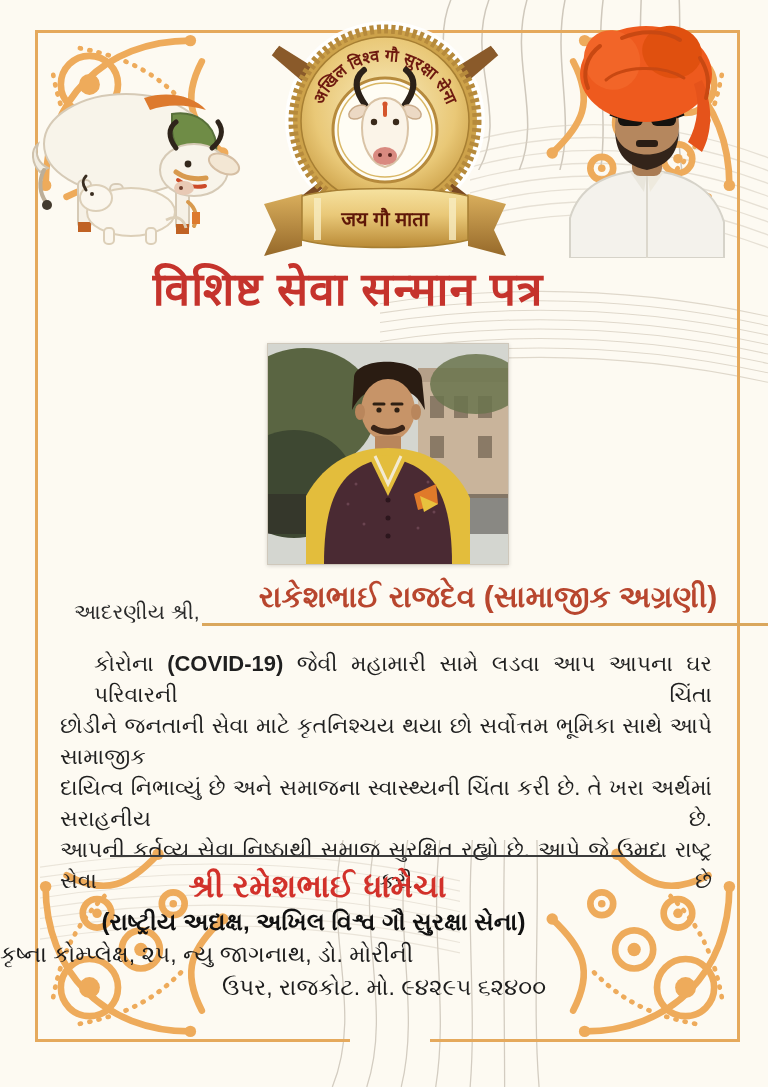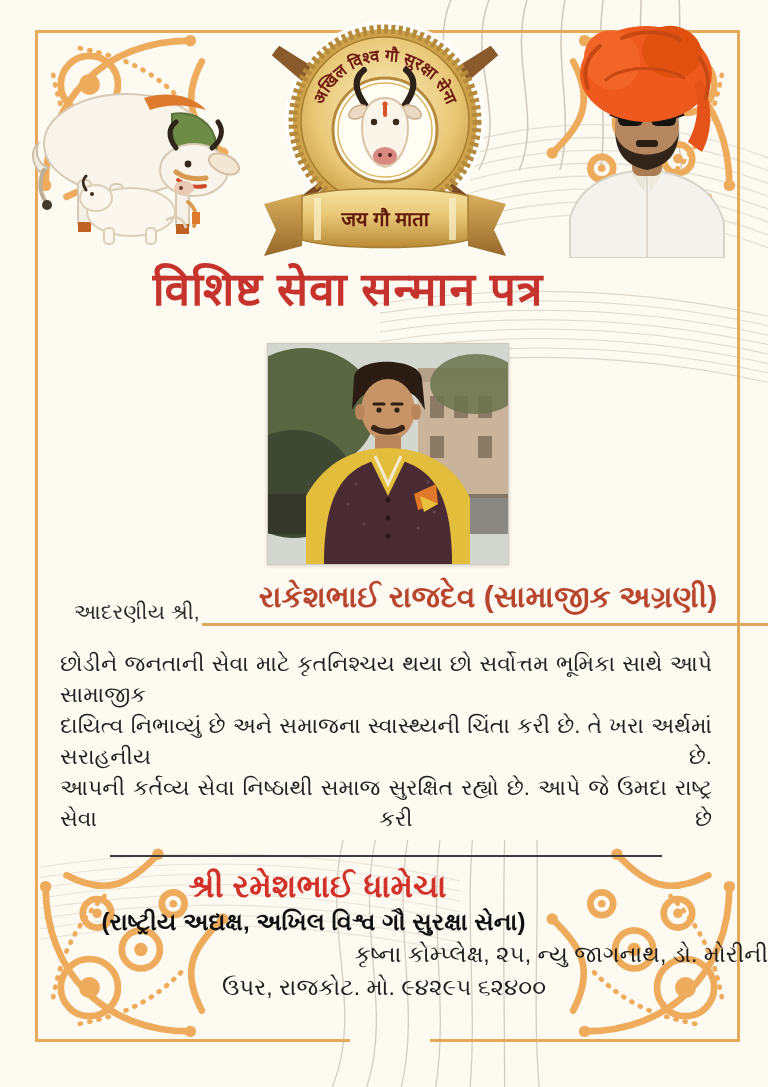--- a/index.html
+++ b/index.html
@@ -58,21 +58,21 @@
   
   .sig-divider{position:absolute; left:110px; top:855px; width:552px; height:2px; background:#3c3c3c; z-index:4;}
   .sig-name{
     position:absolute; left:0; top:868px; width:635px; text-align:center; z-index:4;
     font-size:32px; font-weight:bold; color:#d2312a;
   }
   .sig-role{
     position:absolute; left:0; top:908px; width:627px; text-align:center; z-index:4;
     font-size:24px; font-weight:bold; color:#111;
   }
-  .sig-addr1{position:absolute; left:0; top:941px; width:768px; text-align:right; z-index:4;
+  .sig-addr1{position:absolute; left:0; top:941px; width:768px; text-align:left; z-index:4;
     font-size:23px; font-weight:500; color:#1c1c1c;}
   .sig-addr2{position:absolute; left:0; top:974px; width:768px; text-align:center; z-index:4;
     font-size:23px; font-weight:500; color:#1c1c1c;}
 </style>
 </head>
 <body>
 
 <div class="page">
 
   <svg width="0" height="0" style="position:absolute" aria-hidden="true">
@@ -324,20 +324,21 @@
         </g>
     </svg>
   </div>
 
   <div class="salute-row">
     <div class="salute">આદરણીય શ્રી,</div>
     <div class="recipient">રાકેશભાઈ રાજદેવ (સામાજીક અગ્રણી)</div>
   </div>
 
   <div class="para">
+    <div class="pline fill indent"><span>કોરોના </span><span class="b">(COVID-19)</span><span> જેવી મહામારી સામે લડવા આપ આપના ઘર પરિવારની ચિંતા</span></div>
     <div class="pline fill"><span>છોડીને જનતાની સેવા માટે કૃતનિશ્ચય થયા છો સર્વોત્તમ ભૂમિકા સાથે આપે સામાજીક</span></div>
     <div class="pline fill"><span>દાયિત્વ નિભાવ્યું છે અને સમાજના સ્વાસ્થ્યની ચિંતા કરી છે. તે ખરા અર્થમાં સરાહનીય છે.</span></div>
     <div class="pline fill"><span>આપની કર્તવ્ય સેવા નિષ્ઠાથી સમાજ સુરક્ષિત રહ્યો છે. આપે જે ઉમદા રાષ્ટ્ર સેવા કરી છે</span></div>
   </div>
 
   <div class="sig-divider"></div>
   <div class="sig-name">શ્રી રમેશભાઈ ધામેચા</div>
   <div class="sig-role">(રાષ્ટ્રીય અદ્યક્ષ, અખિલ વિશ્વ ગૌ સુરક્ષા સેના)</div>
   <div class="sig-addr1">કૃષ્ના કોમ્પ્લેક્ષ, ૨૫, ન્યુ જાગનાથ, ડો. મોરીની</div>
   <div class="sig-addr2">ઉપર, રાજકોટ. મો. ૯૪૨૯૫ ૬૨૪૦૦</div>

